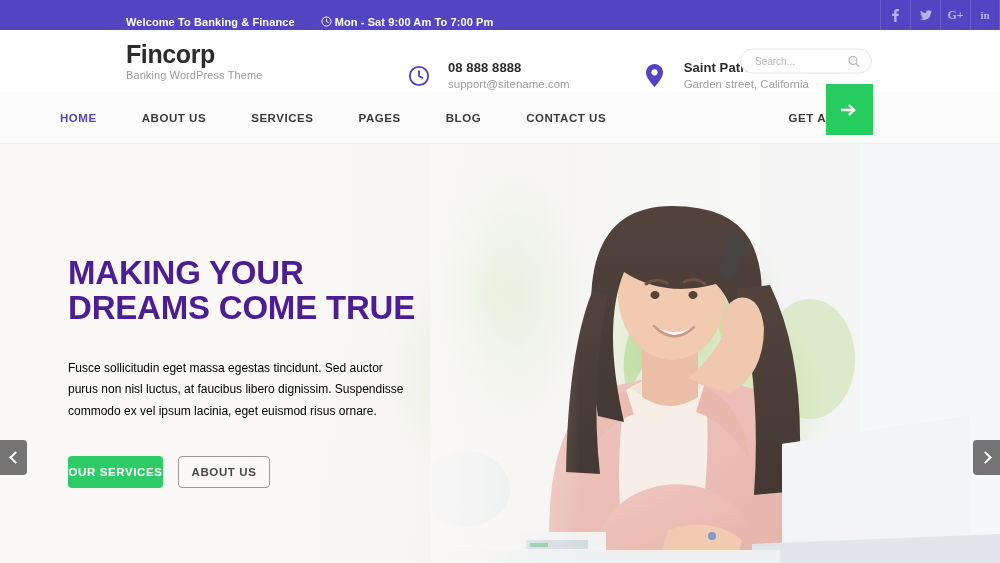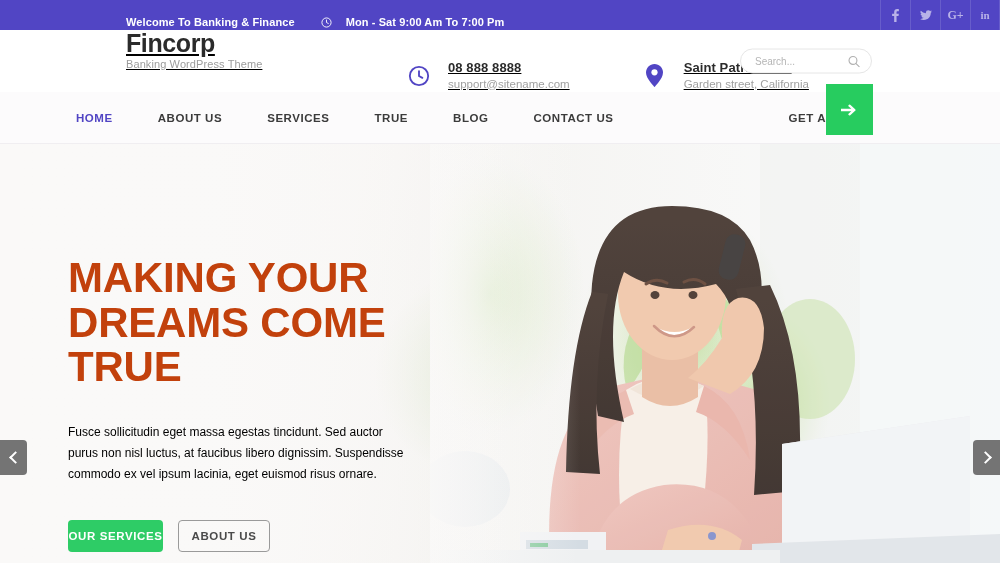--- a/index.html
+++ b/index.html
@@ -26,21 +26,21 @@
     gap: 26px;
     margin-top: 14px;
   }
   .topbar-text {
     color: #ffffff;
     font-size: 11px;
     font-weight: bold;
     letter-spacing: .1px;
     white-space: nowrap;
   }
-  .topbar-hours { display: flex; align-items: flex-end; gap: 14px; }
+  .topbar-hours { display: flex; align-items: flex-start; gap: 3px; }
   .clock-mini { width: 11px; height: 11px; display: block; }
   .topbar-social {
     position: absolute;
     right: 0; top: 0;
     height: 30px;
     display: flex;
     align-items: stretch;
   }
   .soc {
     width: 30px;
@@ -54,22 +54,21 @@
   }
   .soc:last-child { border-right: 1px solid rgba(255,255,255,.13); }
   .soc svg { fill: #b9b2e8; }
 
   
   .header {
     position: relative;
     height: 62px;
     background: #ffffff;
     display: flex;
-    align-items: flex-start;
-    text-decoration: underline;
+    align-items: center;
   }
   .brand { margin-left: 126px; width: 280px; }
   .brand-name {
     font-size: 25px;
     font-weight: bold;
     color: #2b2b2b;
     letter-spacing: -.4px;
     line-height: 1.05;
   }
   .brand-tag {
@@ -116,21 +115,21 @@
 
   
   .navbar {
     position: relative;
     height: 52px;
     background: #fcfbfc;
     border-bottom: 1px solid #f0eef1;
     display: flex;
     align-items: center;
   }
-  .nav-items { display: flex; align-items: center; margin-left: 76px; }
+  .nav-items { display: flex; align-items: center; margin-left: 60px; }
   .nav-link {
     font-size: 11.5px;
     font-weight: bold;
     letter-spacing: .55px;
     color: #3b3b3b;
     text-decoration: none;
     margin-right: 45px;
     cursor: pointer;
     white-space: nowrap;
   }
@@ -180,23 +179,23 @@
   .hero-fade-left {
     position: absolute; left: 0; top: 0; width: 520px; height: 419px;
     background: linear-gradient(90deg, rgba(250,249,248,1) 0%, rgba(250,249,248,.98) 42%, rgba(250,249,248,.55) 74%, rgba(250,249,248,0) 100%);
   }
   .hero-content {
     position: absolute;
     left: 68px; top: 112px;
     width: 370px;
   }
   .hero-title {
-    font-size: 42px;
-    font-weight: bold;
-    color: #c2410c;
+    font-size: 33px;
+    font-weight: bold;
+    color: #4c1d95;
     letter-spacing: -.2px;
     line-height: 1.06;
     text-transform: uppercase;
   }
   .hero-title span { display: block; }
   .hero-desc {
     margin-top: 32px;
     font-size: 12px;
     line-height: 1.78;
     color: #000000;
@@ -316,21 +315,21 @@
         <path d="M9.4 9.4L13 13" stroke="#b0b0b0" stroke-width="1.3" stroke-linecap="round"></path>
       </svg>
     </div>
   </div>
 
   <div class="navbar">
     <div class="nav-items">
       <a class="nav-link active">HOME</a>
       <a class="nav-link">ABOUT US</a>
       <a class="nav-link">SERVICES</a>
-      <a class="nav-link">TRUE</a>
+      <a class="nav-link">PAGES</a>
       <a class="nav-link">BLOG</a>
       <a class="nav-link">CONTACT US</a>
     </div>
     <div class="quote-btn">GET A QUOTE</div>
     <div class="quote-arrow">
       <svg width="17" height="14" viewBox="0 0 18 14">
         <path d="M0 7h12M9 2.4L14.2 7 9 11.6" fill="none" stroke="#ffffff" stroke-width="2.4" stroke-linecap="round" stroke-linejoin="round"></path>
       </svg>
     </div>
   </div>

